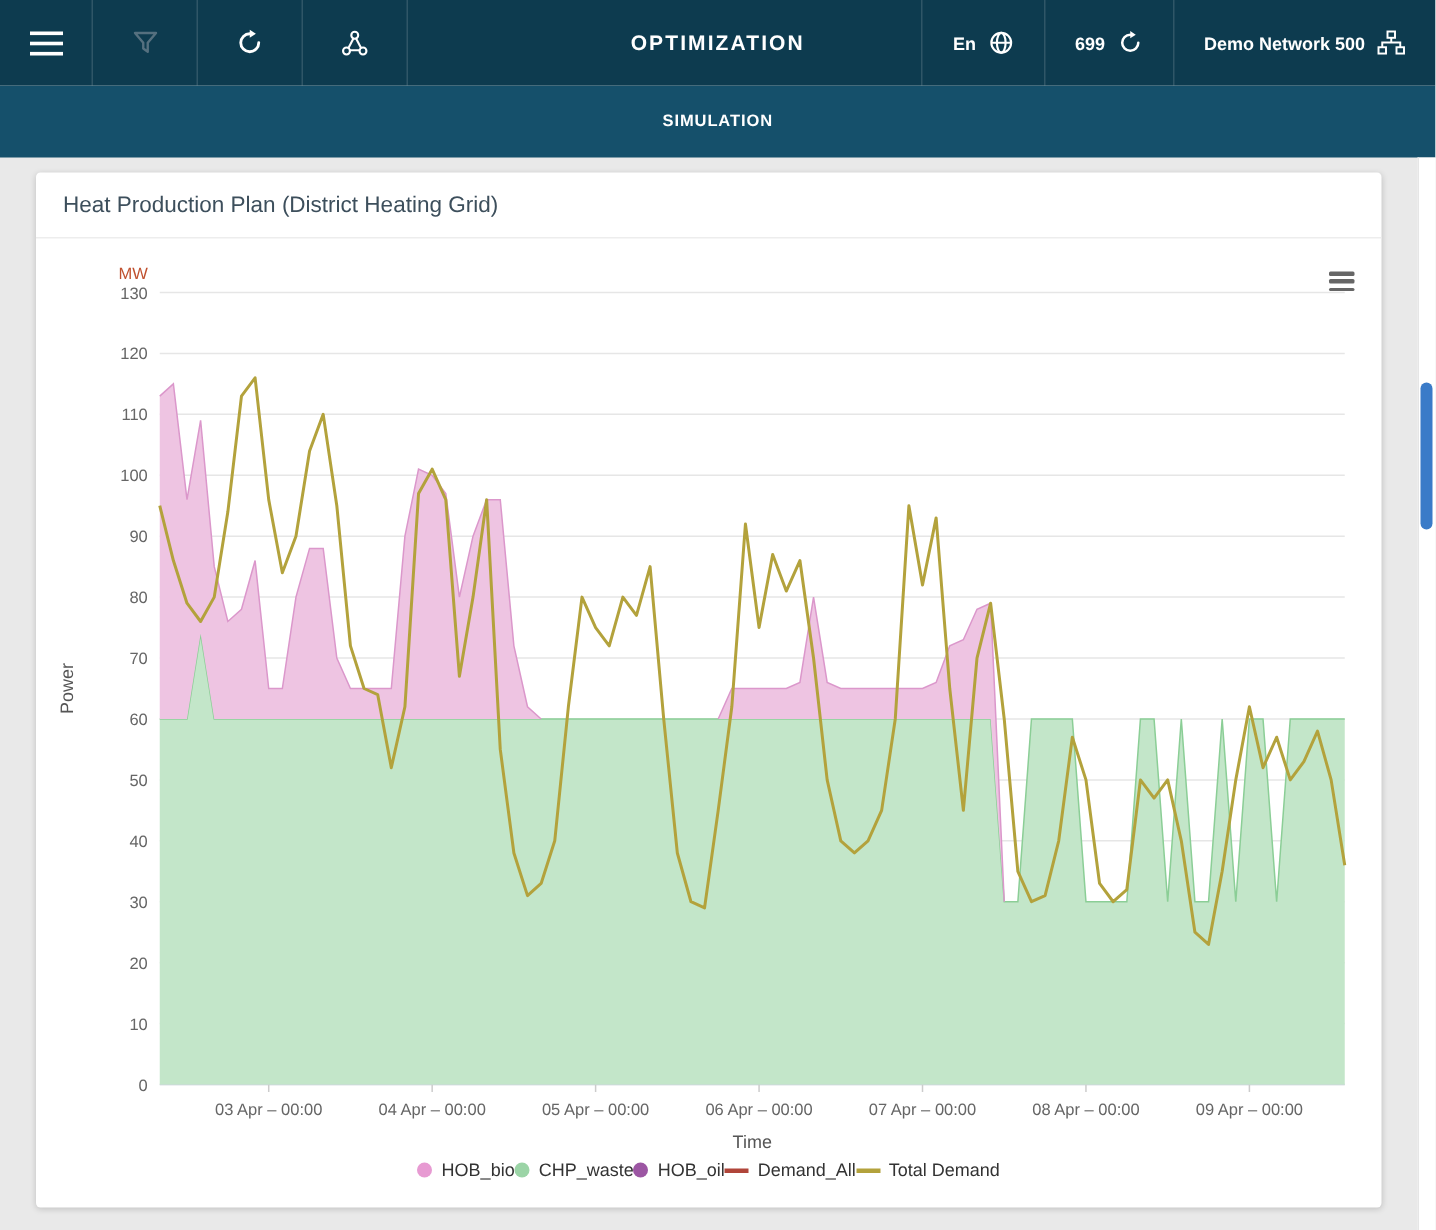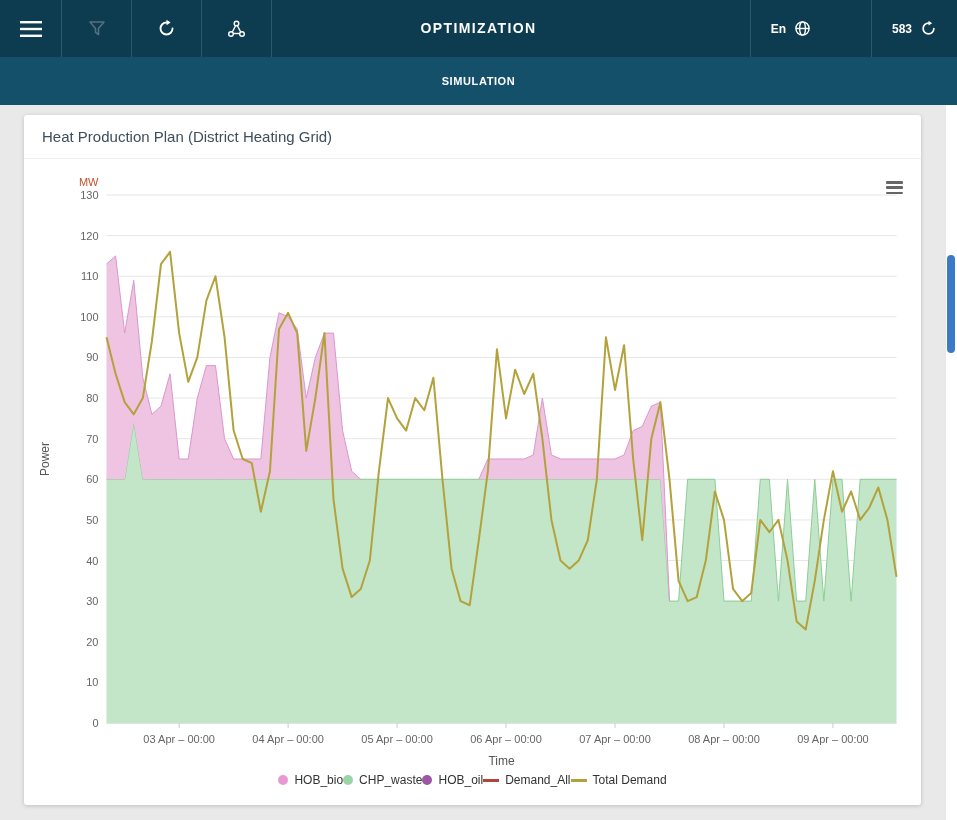--- a/index.html
+++ b/index.html
@@ -21,21 +21,21 @@
   .tb-cell.first { width:62px; }
   .tb-title {
     position:absolute; left:0; right:0; top:0; height:57px; line-height:57px;
     text-align:center; color:#fff; font-weight:700; font-size:14px;
     letter-spacing:1.4px; pointer-events:none;border-radius:16px;
   }
   .tb-right { margin-left:auto; display:flex; position:relative; z-index:2; }
   .tb-rcell {
     display:flex; align-items:center; gap:8px; padding:0 20px;
     border-left:1px solid rgba(255,255,255,.14);
-    color:#fff; font-size:12px; font-weight:700; cursor:pointer; white-space:nowrap;margin-left:40px;
+    color:#fff; font-size:12px; font-weight:700; cursor:pointer; white-space:nowrap;
   }
   
   .tabs { display:flex; height:48px; width:100%; }
   .tab {
     flex:1; border:none; background:var(--tab-inactive-bg, #15506b); color:#fff;
     font-family:"Liberation Sans", sans-serif;
     font-size:11px; font-weight:700; letter-spacing:.6px;
     display:flex; align-items:center; justify-content:center; cursor:pointer;
   }
   .tab + .tab { border-left:1px solid rgba(255,255,255,.16); }
@@ -113,24 +113,33 @@
   <div class="tb-right">
     <div class="tb-rcell">
       <span>En</span>
       <svg width="17" height="17" viewBox="0 0 17 17">
         <circle cx="8.5" cy="8.5" r="6.6" fill="none" stroke="#fff" stroke-width="1.4"></circle>
         <line x1="1.9" y1="8.5" x2="15.1" y2="8.5" stroke="#fff" stroke-width="1.4"></line>
         <ellipse cx="8.5" cy="8.5" rx="2.9" ry="6.6" fill="none" stroke="#fff" stroke-width="1.4"></ellipse>
       </svg>
     </div>
     <div class="tb-rcell">
-      <span>583</span>
+      <span>699</span>
       <svg width="17" height="17" viewBox="0 0 19 19">
         <path d="M15.5 9.5 A6 6 0 1 1 9.5 3.5" fill="none" stroke="#fff" stroke-width="1.9" stroke-linecap="round"></path>
         <polygon points="9.5,0.8 13.6,3.5 9.5,6.2" fill="#fff"></polygon>
+      </svg>
+    </div>
+    <div class="tb-rcell">
+      <span>Demo Network 500</span>
+      <svg width="19" height="17" viewBox="0 0 19 17">
+        <rect x="7" y="1" width="5" height="4.2" fill="none" stroke="#fff" stroke-width="1.3"></rect>
+        <rect x="1" y="11.5" width="5" height="4.2" fill="none" stroke="#fff" stroke-width="1.3"></rect>
+        <rect x="13" y="11.5" width="5" height="4.2" fill="none" stroke="#fff" stroke-width="1.3"></rect>
+        <path d="M9.5 5.2 V8.3 M3.5 11.5 V8.3 H15.5 V11.5" fill="none" stroke="#fff" stroke-width="1.3"></path>
       </svg>
     </div>
   </div>
 </header>
 
 <nav class="tabs">
   <button class="tab">SIMULATION</button>
 </nav>
 
 <main class="content">

